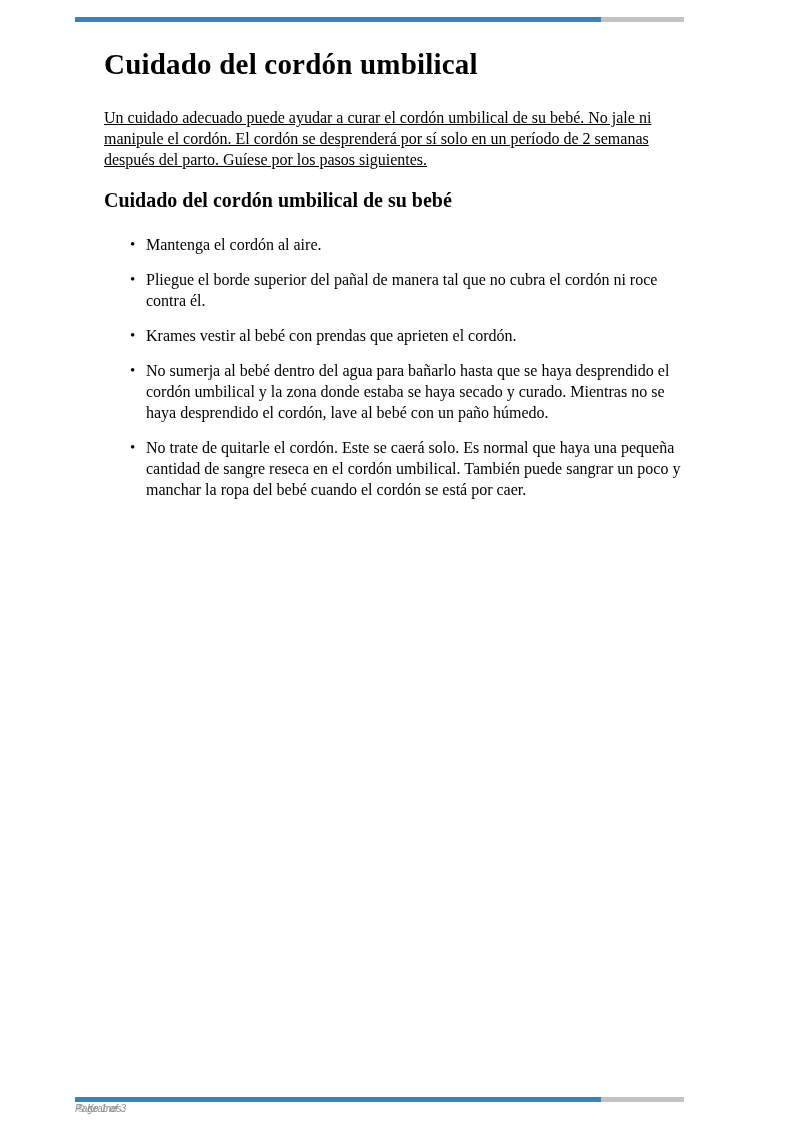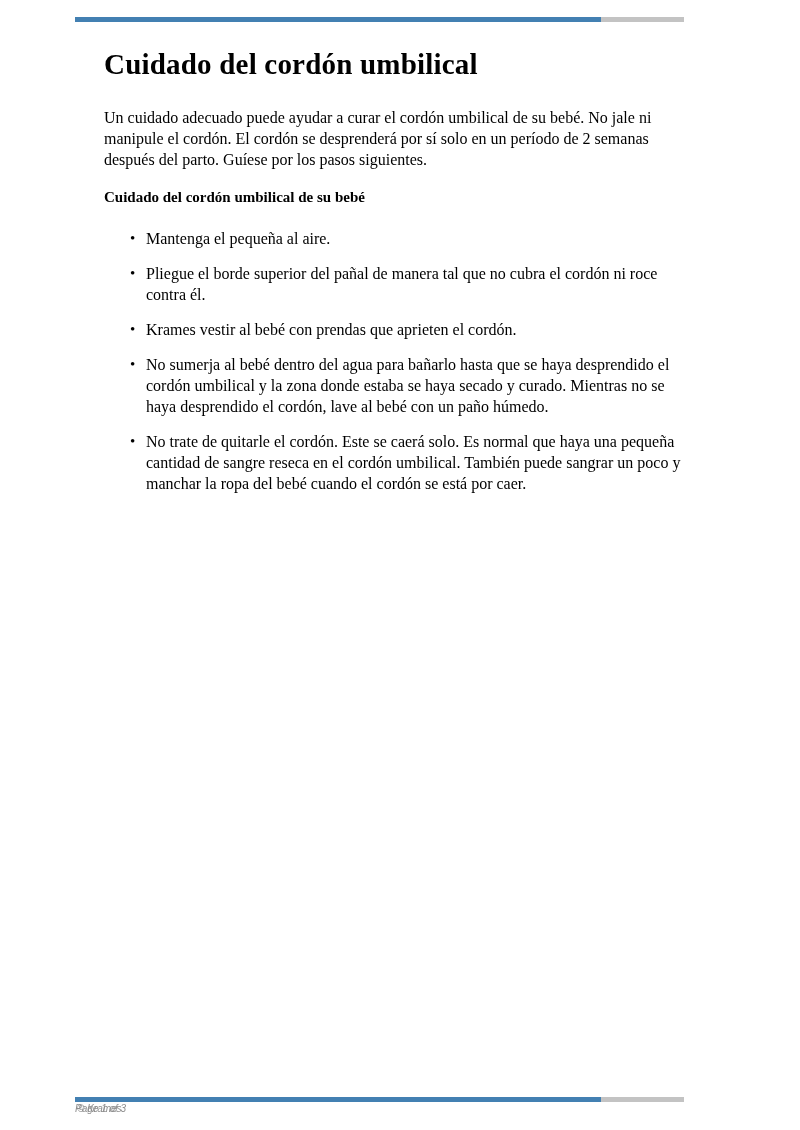--- a/index.html
+++ b/index.html
@@ -41,24 +41,25 @@
     margin: 0 0 26px 0;
     font-size: 29px;
     line-height: 1.15;
     font-weight: bold;
     letter-spacing: 0.2px;
   }
   p.body-text {
     margin: 0 0 18px 0;
     font-size: 16px;
     line-height: 21px;
+    text-decoration: underline;
   }
   h2.section-heading {
     margin: 18px 0 21px 0;
-    font-size: 15px;
+    font-size: 20px;
     line-height: 1.25;
     font-weight: bold;
   }
   ul.bullet-list {
     margin: 14px 0 24px 0;
     padding: 0;
     list-style: none;
   }
   ul.bullet-list li {
     display: flex;
@@ -102,21 +103,21 @@
     <h1 class="doc-title">Cuidado del cordón umbilical</h1>
 
     <p class="body-text">Un cuidado adecuado puede ayudar a curar el cordón umbilical de su bebé. No jale ni manipule el cordón. El cordón se desprenderá por sí solo en un período de 2 semanas después del parto. Guíese por los pasos siguientes.</p>
 
     <h2 class="section-heading">Cuidado del cordón umbilical de su bebé</h2>
 
 
     <ul class="bullet-list">
       <li>
         <span class="bullet-marker">•</span>
-        <span class="bullet-text">Mantenga el pequeña al aire.</span>
+        <span class="bullet-text">Mantenga el cordón al aire.</span>
       </li>
       <li>
         <span class="bullet-marker">•</span>
         <span class="bullet-text">Pliegue el borde superior del pañal de manera tal que no cubra el cordón ni roce contra él.</span>
       </li>
       <li>
         <span class="bullet-marker">•</span>
         <span class="bullet-text">Krames vestir al bebé con prendas que aprieten el cordón.</span>
       </li>
       <li>

